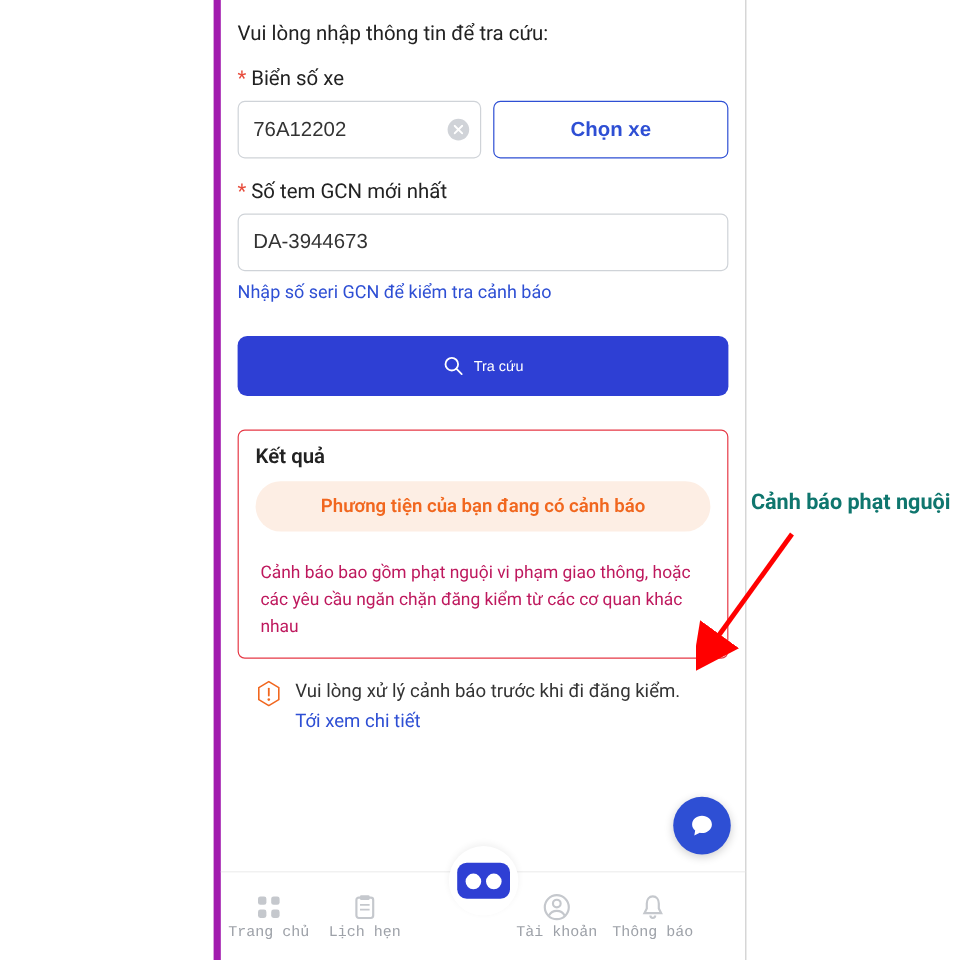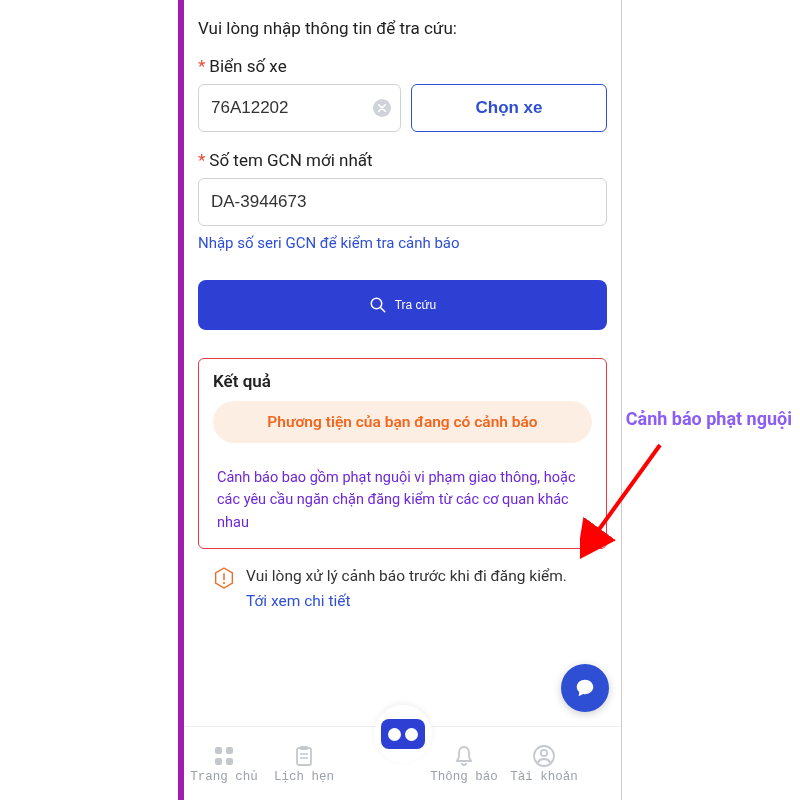--- a/index.html
+++ b/index.html
@@ -122,21 +122,21 @@
       background: #fdeee4;
       color: #f1671f;
       font-size: 15.5px;
       font-weight: 600;
       text-align: center;
       padding: 12px 8px;
       border-radius: 999px;
       margin-bottom: 14px;
     }
     .warning-detail {
-      color: #6d28d9;
+      color: #be185d;
       font-size: 14.5px;
       line-height: 1.55;
       padding: 0 4px;
       margin-top: 24px;
     }
     .action-row {
       display: flex;
       align-items: flex-start;
       gap: 12px;
       padding: 16px 14px 0 16px;
@@ -228,21 +228,21 @@
       height: 13px;
       border-radius: 50%;
       background: #fff;
     }
     .annotation {
       position: absolute;
       right: 8px;
       top: 408px;
       font-size: 18px;
       font-weight: 700;
-      color: #8b5cf6;
+      color: #0f766e;
     }
     .arrow {
       position: absolute;
       right: 130px;
       top: 440px;
       pointer-events: none;
     }
   </style>
 </head>
 <body>
@@ -326,32 +326,32 @@
           <rect x="5" y="4" width="14" height="17" rx="2" fill="none" stroke="#c5c8cd" stroke-width="1.8"></rect>
           <rect x="8" y="2" width="8" height="4" rx="1" fill="#c5c8cd"></rect>
           <line x1="8" y1="10" x2="16" y2="10" stroke="#c5c8cd" stroke-width="1.5"></line>
           <line x1="8" y1="14" x2="16" y2="14" stroke="#c5c8cd" stroke-width="1.5"></line>
         </svg>
       <span class="tab-label">Lịch hẹn</span>
     </div>
     <div style="width:80px"></div>
     <div class="tab-item">
       <svg class="tab-icon" viewBox="0 0 24 24">
-          <path d="M12 3 C9 3 7 5.5 7 9 L7 13 L5 17 L19 17 L17 13 L17 9 C17 5.5 15 3 12 3 Z" fill="none" stroke="#c5c8cd" stroke-width="1.8"></path>
-          <path d="M10 19 C10 20.1 10.9 21 12 21 C13.1 21 14 20.1 14 19" fill="none" stroke="#c5c8cd" stroke-width="1.8"></path>
-        </svg>
-      <span class="tab-label">Thông báo</span>
-    </div>
-    <div class="tab-item">
-      <svg class="tab-icon" viewBox="0 0 24 24">
           <circle cx="12" cy="12" r="10" fill="none" stroke="#c5c8cd" stroke-width="1.8"></circle>
           <circle cx="12" cy="9" r="3.2" fill="none" stroke="#c5c8cd" stroke-width="1.8"></circle>
           <path d="M5.5 19 C7 16 10 15 12 15 C14 15 17 16 18.5 19" fill="none" stroke="#c5c8cd" stroke-width="1.8"></path>
         </svg>
       <span class="tab-label">Tài khoản</span>
+    </div>
+    <div class="tab-item">
+      <svg class="tab-icon" viewBox="0 0 24 24">
+          <path d="M12 3 C9 3 7 5.5 7 9 L7 13 L5 17 L19 17 L17 13 L17 9 C17 5.5 15 3 12 3 Z" fill="none" stroke="#c5c8cd" stroke-width="1.8"></path>
+          <path d="M10 19 C10 20.1 10.9 21 12 21 C13.1 21 14 20.1 14 19" fill="none" stroke="#c5c8cd" stroke-width="1.8"></path>
+        </svg>
+      <span class="tab-label">Thông báo</span>
     </div>
     <div class="tab-center">
       <div class="tab-center-inner">
         <div class="goggle-eye"></div>
         <div class="goggle-eye"></div>
       </div>
     </div>
   </div>
 </div>
 

